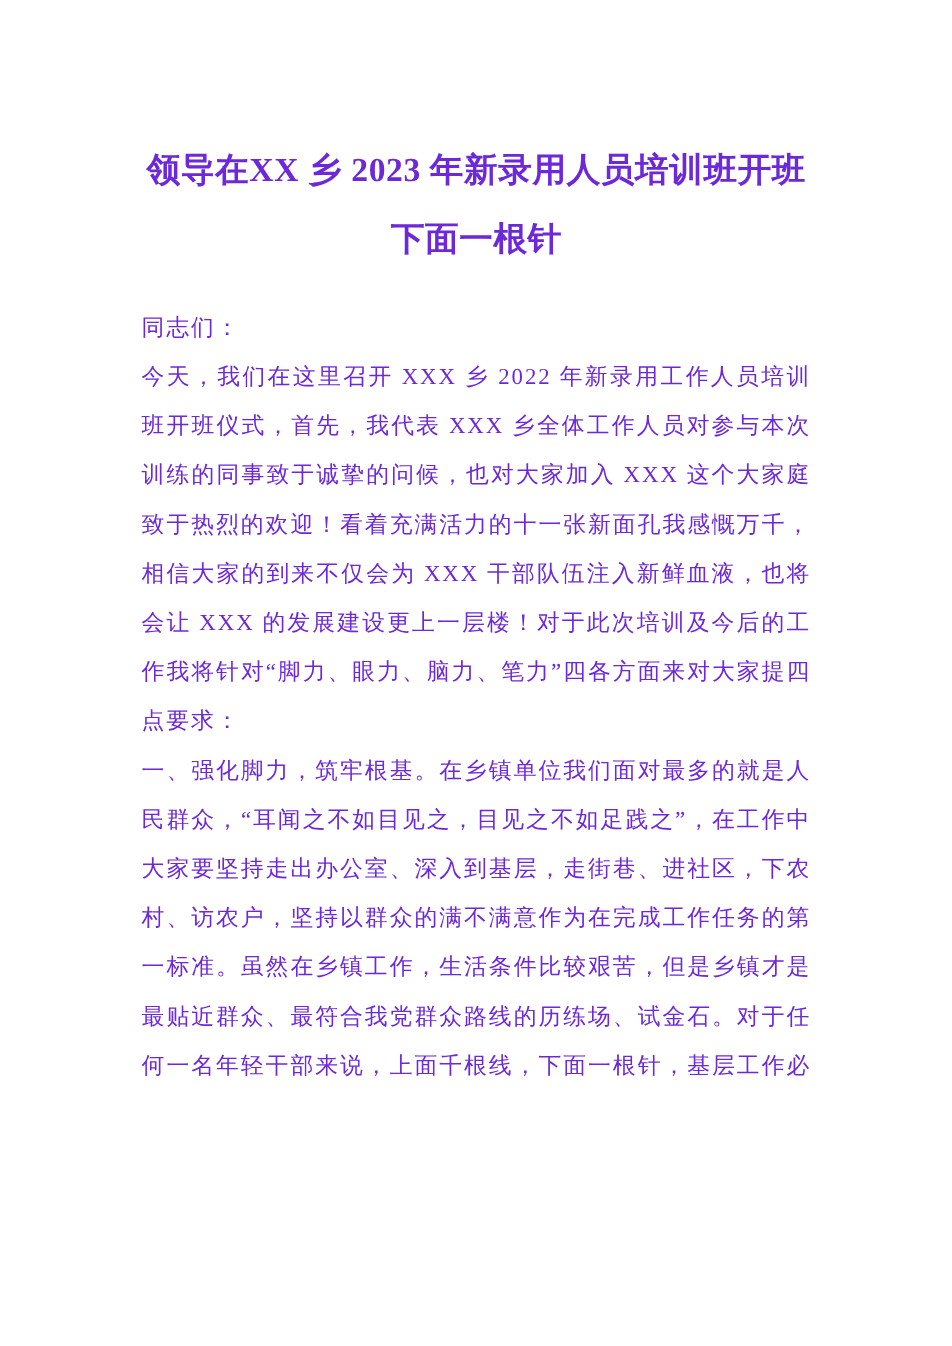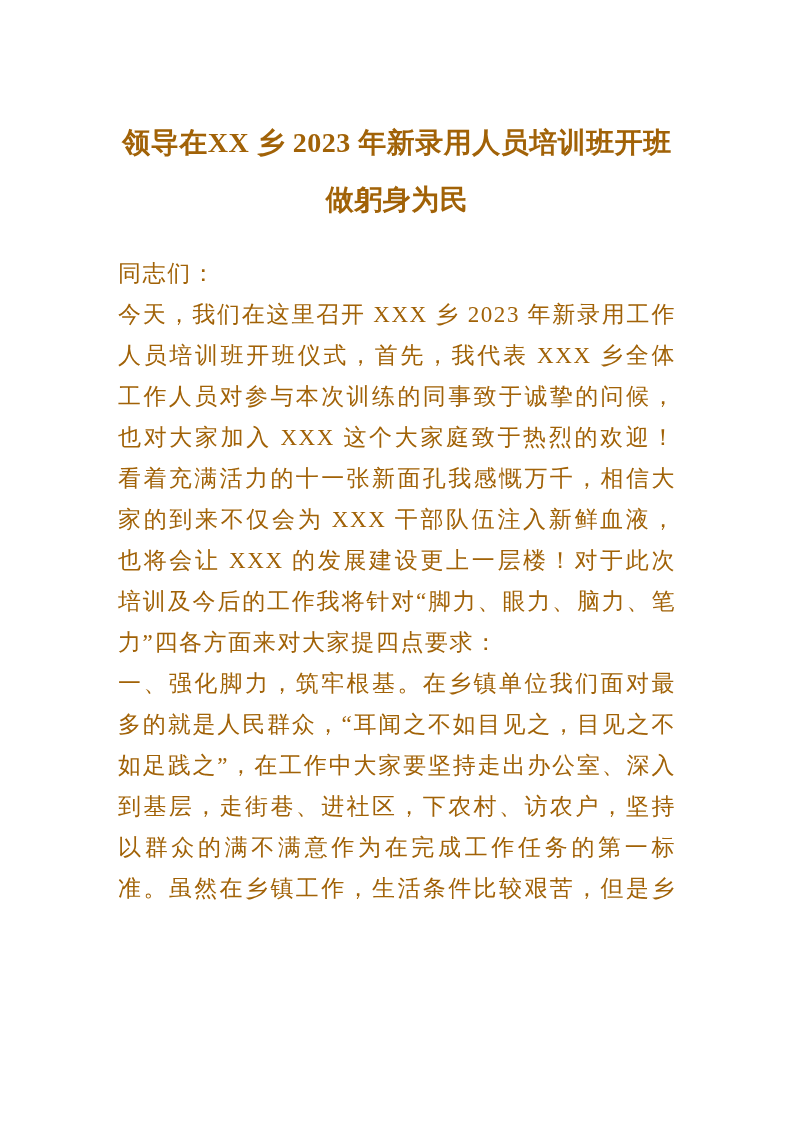--- a/index.html
+++ b/index.html
@@ -5,56 +5,56 @@
   html, body {
     margin: 0;
     padding: 0;
     background: #ffffff;
   }
   .page {
     position: relative;
     width: 793px;
     height: 905px;
     background: #ffffff;
-    color: #a16207;
+    color: #6d28d9;
     box-sizing: border-box;
     padding: 114px 117px 12px 118px;
     overflow: hidden;
     font-family: "Liberation Serif", "DejaVu Serif", serif;
   }
   .doc-title {
     font-size: 28px;
     font-weight: 700;
     line-height: 57px;
     text-align: center;
     letter-spacing: 0.5px;
     white-space: nowrap;
   }
   .doc-body {
     margin-top: 25px;
   }
   .para {
     margin: 0;
-    font-size: 23px;
+    font-size: 19px;
     line-height: 41px;
     letter-spacing: 1.6px;
     text-align: justify;
     text-justify: inter-ideograph;
     font-weight: 400;
   }
 </style>
 </head>
 <body>
 
 <div class="page">
 
   <div class="doc-title">
     <div>领导在XX 乡 2023 年新录用人员培训班开班</div>
-    <div>做躬身为民</div>
+    <div>下面一根针</div>
   </div>
 
   <div class="doc-body">
     <p class="para">同志们：</p>
-    <p class="para">今天，我们在这里召开 XXX 乡 2023 年新录用工作人员培训班开班仪式，首先，我代表 XXX 乡全体工作人员对参与本次训练的同事致于诚挚的问候，也对大家加入 XXX 这个大家庭致于热烈的欢迎！看着充满活力的十一张新面孔我感慨万千，相信大家的到来不仅会为 XXX 干部队伍注入新鲜血液，也将会让 XXX 的发展建设更上一层楼！对于此次培训及今后的工作我将针对“脚力、眼力、脑力、笔力”四各方面来对大家提四点要求：</p>
+    <p class="para">今天，我们在这里召开 XXX 乡 2022 年新录用工作人员培训班开班仪式，首先，我代表 XXX 乡全体工作人员对参与本次训练的同事致于诚挚的问候，也对大家加入 XXX 这个大家庭致于热烈的欢迎！看着充满活力的十一张新面孔我感慨万千，相信大家的到来不仅会为 XXX 干部队伍注入新鲜血液，也将会让 XXX 的发展建设更上一层楼！对于此次培训及今后的工作我将针对“脚力、眼力、脑力、笔力”四各方面来对大家提四点要求：</p>
     <p class="para">一、强化脚力，筑牢根基。在乡镇单位我们面对最多的就是人民群众，“耳闻之不如目见之，目见之不如足践之”，在工作中大家要坚持走出办公室、深入到基层，走街巷、进社区，下农村、访农户，坚持以群众的满不满意作为在完成工作任务的第一标准。虽然在乡镇工作，生活条件比较艰苦，但是乡镇才是最贴近群众、最符合我党群众路线的历练场、试金石。对于任何一名年轻干部来说，上面千根线，下面一根针，基层工作必须要脚沾“泥土”，多看、多做、多听，走村寨、入农户，常去“村口”聊聊、常进“家里”看看、常下“地头”学学，充分了解农村群众的所思所想所盼，仪式上的讲话</p>
   </div>
 
 </div>
 
 </body></html>

